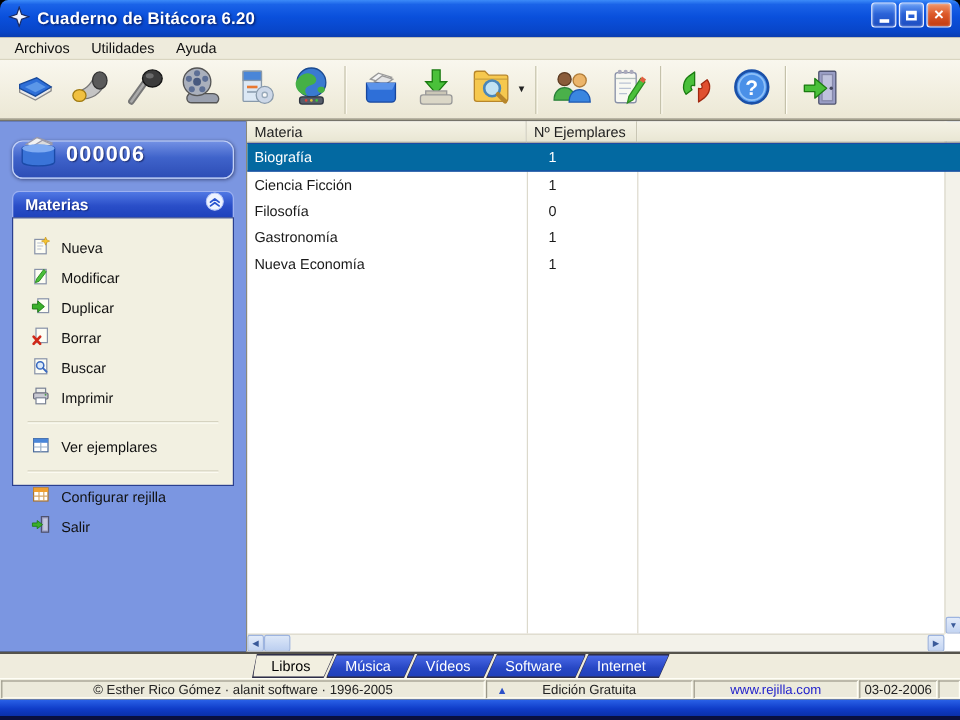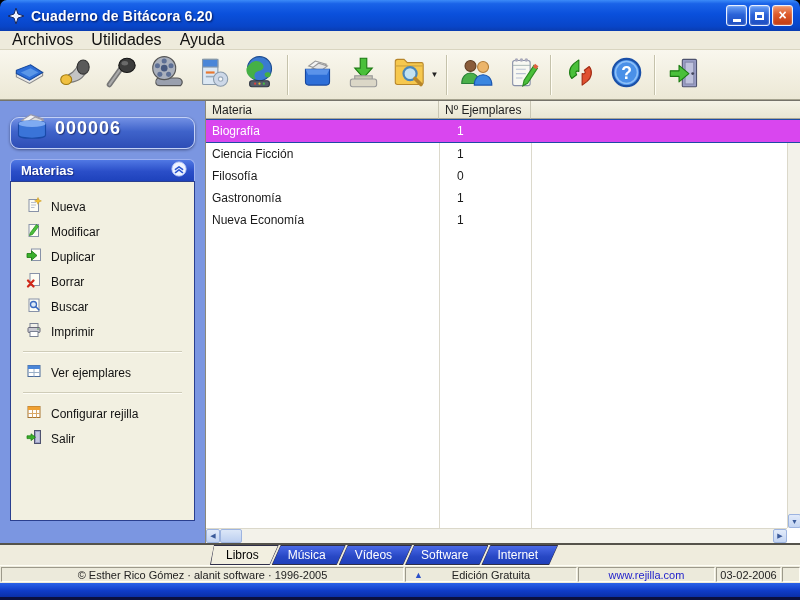--- a/index.html
+++ b/index.html
@@ -2,36 +2,36 @@
 <html><head>
 <meta charset="utf-8">
 <style>
   html,body{margin:0;padding:0;background:#000;width:800px;height:600px;overflow:hidden;
     font-family:"Liberation Sans","DejaVu Sans",sans-serif;-webkit-font-smoothing:antialiased;}
   .window{width:800px;height:600px;display:flex;flex-direction:column;}
 
   
   .titlebar{height:31px;flex:0 0 31px;border-radius:7px 7px 0 0;
     background:linear-gradient(180deg,#3c8bf8 0%,#1a63e8 12%,#0a50dc 45%,#0845c8 85%,#0a3cb0 100%);
-    display:flex;align-items:center;padding:8px 7px;box-sizing:border-box;}
+    display:flex;align-items:flex-end;padding:8px 7px;box-sizing:border-box;}
   .title-icon{width:18px;height:18px;margin-right:6px;flex:0 0 auto;}
   .title-text{color:#fff;font-weight:bold;font-size:14px;flex:1;
     text-shadow:1px 1px 2px rgba(0,0,40,.7);letter-spacing:.2px;}
   .winbtn{width:21px;height:21px;border-radius:3px;margin-left:2px;border:1px solid #eaf0ff;
     display:flex;align-items:center;justify-content:center;box-sizing:border-box;
     background:linear-gradient(180deg,#6aa0f6,#2b63d8 45%,#1c4cc0);box-shadow:inset 0 0 2px rgba(255,255,255,.6);}
   .winbtn.close{background:linear-gradient(180deg,#f0986e,#dd5a2a 45%,#c23a10);}
   .glyph-min{width:8px;height:3px;background:#fff;margin-top:9px;}
   .glyph-max{width:9px;height:8px;border:2px solid #fff;border-top-width:3px;box-sizing:border-box;}
   .glyph-close{color:#fff;font-weight:bold;font-size:14px;line-height:1;margin-top:-1px;}
 
   
   .menubar{height:19px;flex:0 0 19px;background:#eeebdc;border-bottom:1px solid #d9d5c0;
     display:flex;align-items:center;padding-left:3px;box-sizing:border-box;}
-  .menu-item{font-size:16px;color:#111;padding:0 9px;cursor:default;}
+  .menu-item{font-size:12px;color:#111;padding:0 9px;cursor:default;}
 
   
   .toolbar{height:50px;flex:0 0 50px;background:linear-gradient(180deg,#f9f7ee,#ece8d5);
     border-bottom:1px solid #a5a28e;display:flex;align-items:center;padding-left:6px;box-sizing:border-box;}
   .tb-btn{width:46px;height:44px;display:flex;align-items:center;justify-content:center;border-radius:3px;}
   .tb-btn svg{width:35px;height:35px;}
   .tb-dd{width:13px;height:44px;display:flex;align-items:center;justify-content:center;
     font-size:8px;color:#222;margin-left:-4px;}
   .tb-sep{width:0;height:40px;border-left:1px solid #c5c2ab;border-right:1px solid #fffdf4;margin:0 5px;}
 
@@ -48,39 +48,39 @@
   .record-icon{position:absolute;left:3px;top:-9px;width:36px;height:36px;}
   .record-num{color:#fff;font-weight:bold;font-size:18px;letter-spacing:1px;padding-left:44px;
     text-shadow:1px 1px 1px rgba(0,0,40,.5);}
   .panel-header{margin:0 10px;height:22px;border-radius:6px 6px 0 0;
     background:linear-gradient(180deg,#547abf0,#2a4ec8 55%,#1e42bc);
     background:linear-gradient(180deg,#5078e4,#2a4ec8 55%,#1e42bc);
     border:1px solid #9db1f0;border-bottom:none;display:flex;align-items:center;
     padding:0 7px 0 10px;box-sizing:border-box;}
   .panel-title{color:#fff;font-weight:bold;font-size:13px;flex:1;text-shadow:1px 1px 1px rgba(0,0,40,.4);}
   .panel-header svg{width:16px;height:16px;}
-  .panel{margin:0 10px;height:340px;background:#f2f0e1;border:1px solid #2a3f8f;
+  .panel{margin:0 10px;height:224px;background:#f2f0e1;border:1px solid #2a3f8f;
     padding-top:12px;box-sizing:border-box;}
   .sm-item{display:flex;align-items:center;gap:9px;padding:3px 0 3px 15px;font-size:12px;color:#111;}
   .sm-item svg{width:16px;height:16px;flex:0 0 16px;}
   .sm-sep{height:0;border-top:1px solid #cfccb8;border-bottom:1px solid #fefdf6;margin:7px 12px;}
 
   
   .table-area{flex:1;position:relative;background:#fff;border-left:1px solid #8a887a;overflow:hidden;}
   .thead{display:flex;height:18px;position:relative;z-index:2;font-size:12px;color:#222;}
   .th{background:linear-gradient(180deg,#f5f3e7,#e9e6d3);border-right:1px solid #c9c6b4;
     border-bottom:1px solid #a9a696;display:flex;align-items:center;padding-left:6px;box-sizing:border-box;}
   .th.c1{width:233px;flex:0 0 233px;}
   .th.c2{width:92px;flex:0 0 92px;}
   .th.cx{flex:1;border-right:none;padding-left:0;}
   .tbody{position:relative;z-index:1;}
   .tr{display:flex;height:22px;align-items:center;font-size:12px;color:#1a1a1a;position:relative;}
   .tr .c1{width:233px;flex:0 0 233px;padding-left:6px;box-sizing:border-box;}
   .tr .c2{width:92px;flex:0 0 92px;padding-left:18px;box-sizing:border-box;}
-  .tr.sel{background:#d946ef;color:#fff;border-top:1px solid #1e4ba5;border-bottom:1px solid #1e4ba5;}
+  .tr.sel{background:#0369a1;color:#fff;border-top:1px solid #1e4ba5;border-bottom:1px solid #1e4ba5;}
   .colline{position:absolute;top:18px;bottom:15px;width:1px;background:#dcd9cc;z-index:0;}
 
   
   .vsb{position:absolute;top:0;right:0;bottom:15px;width:13px;background:#f3f2ea;
     border-left:1px solid #dbd8ca;box-sizing:border-box;}
   .hsb{position:absolute;left:0;right:13px;bottom:0;height:15px;background:#f3f2ea;
     border-top:1px solid #dbd8ca;display:flex;box-sizing:border-box;}
   .sb-btn{background:linear-gradient(180deg,#e2ebfa,#c3d4f2);border:1px solid #9db4e0;border-radius:2px;
     color:#3a5a9a;font-size:7px;display:flex;align-items:center;justify-content:center;box-sizing:border-box;}
   .vsb .sb-btn{width:13px;height:14px;}

